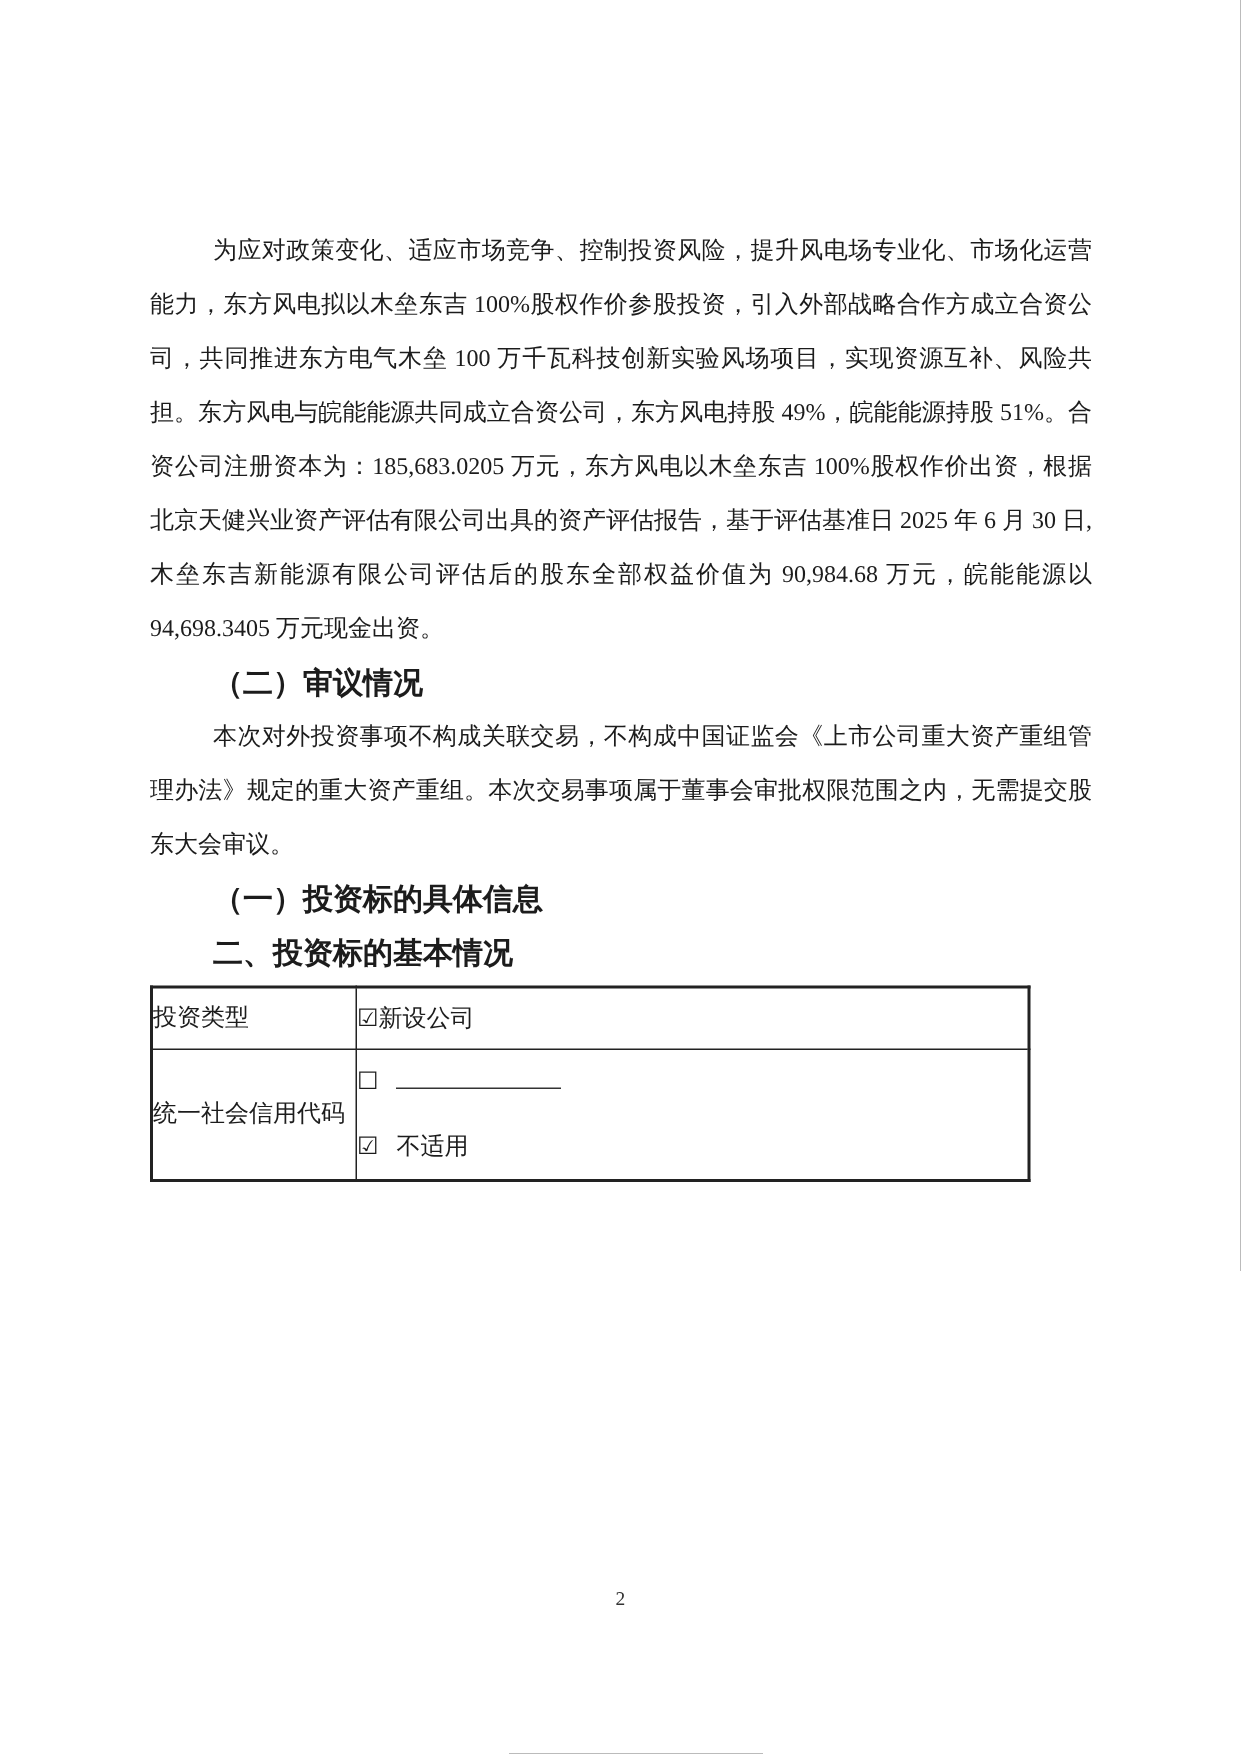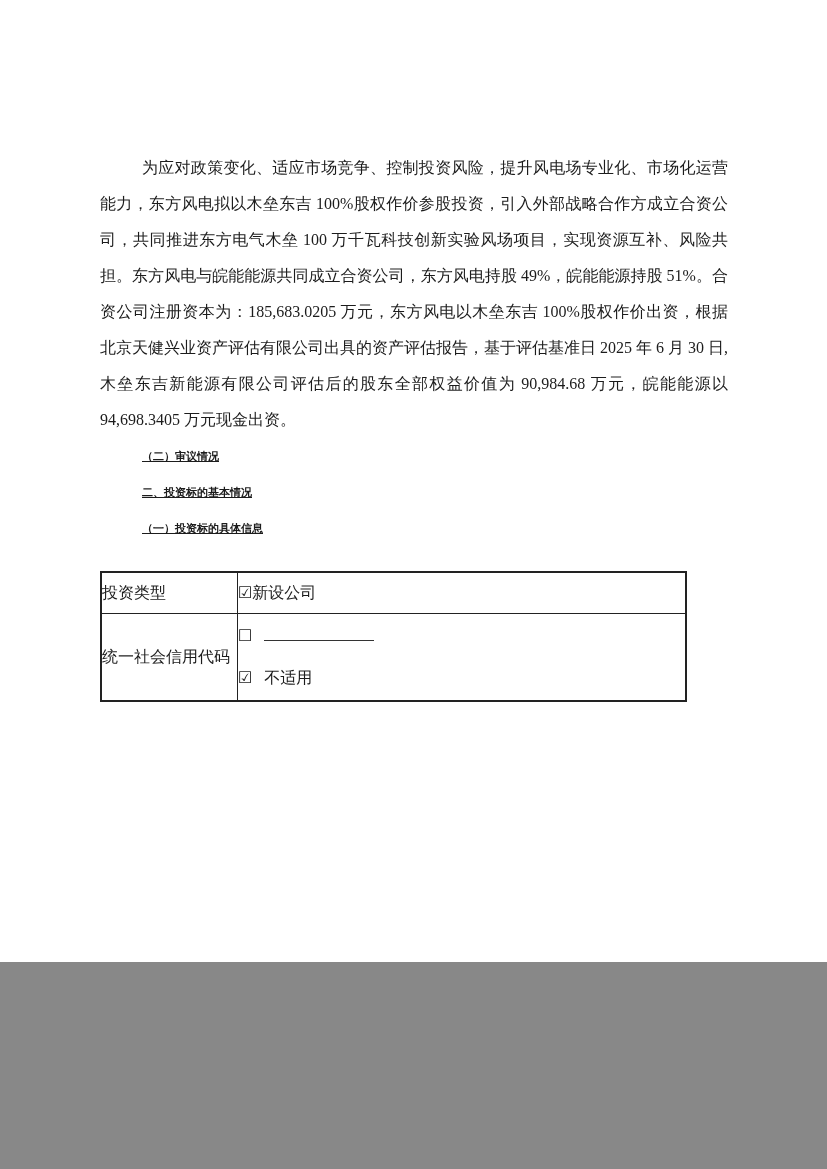--- a/index.html
+++ b/index.html
@@ -1,45 +1,44 @@
 <!DOCTYPE html>
 <html><head>
 <meta charset="utf-8">
 <style>
   html,body{margin:0;padding:0;background:#888;}
   .page{
     position:relative;
-    width:827px;height:962px;
+    width:827px;height:1169px;
     background:#ffffff;
     margin:0 auto;
     font-family:"Liberation Serif","DejaVu Serif",serif;
     color:#1c1c1c;
     overflow:hidden;
   }
   .content{
     position:absolute;
     left:100px;top:150px;
     width:628px;
     font-size:16px;
     line-height:36px;
   }
   .body-para{
     margin:0;
     text-align:justify;
     text-indent:42px;
   }
   .heading{
     margin:0;
-    font-size:11px;
+    font-size:20px;
     font-weight:bold;
     padding-left:42px;
     line-height:36px;
-    text-decoration:underline;
   }
-  .table-wrap{margin-top:25px;}
+  .table-wrap{margin-top:3px;}
   table.info-table{
     border-collapse:collapse;
     table-layout:fixed;
     width:582px;
     border:2px solid #222;
     font-size:16px;
   }
   table.info-table td{
     border:1px solid #222;
     vertical-align:middle;
@@ -89,24 +88,25 @@
 <body>
 
 <div class="page">
   <div class="content">
 
     <p class="body-para">为应对政策变化、适应市场竞争、控制投资风险，提升风电场专业化、市场化运营能力，东方风电拟以木垒东吉 100%股权作价参股投资，引入外部战略合作方成立合资公司，共同推进东方电气木垒 100 万千瓦科技创新实验风场项目，实现资源互补、风险共担。东方风电与皖能能源共同成立合资公司，东方风电持股 49%，皖能能源持股 51%。合资公司注册资本为：185,683.0205 万元，东方风电以木垒东吉 100%股权作价出资，根据北京天健兴业资产评估有限公司出具的资产评估报告，基于评估基准日 2025 年 6 月 30 日,木垒东吉新能源有限公司评估后的股东全部权益价值为 90,984.68 万元，皖能能源以 94,698.3405 万元现金出资。</p>
 
     <h3 class="heading">（二）审议情况</h3>
 
 
+    <p class="body-para">本次对外投资事项不构成关联交易，不构成中国证监会《上市公司重大资产重组管理办法》规定的重大资产重组。本次交易事项属于董事会审批权限范围之内，无需提交股东大会审议。</p>
+
+    <h3 class="heading">（一）投资标的具体信息</h3>
 
     <h3 class="heading">二、投资标的基本情况</h3>
-
-    <h3 class="heading">（一）投资标的具体信息</h3>
 
     <div class="table-wrap">
       <table class="info-table">
         <tbody>
             <tr class="r1">
           <td class="label">投资类型</td>
           <td class="value"><span class="cb">☑</span><span>新设公司</span></td>
         </tr>
         <tr class="r3">
           <td class="label">统一社会信用代码</td>

